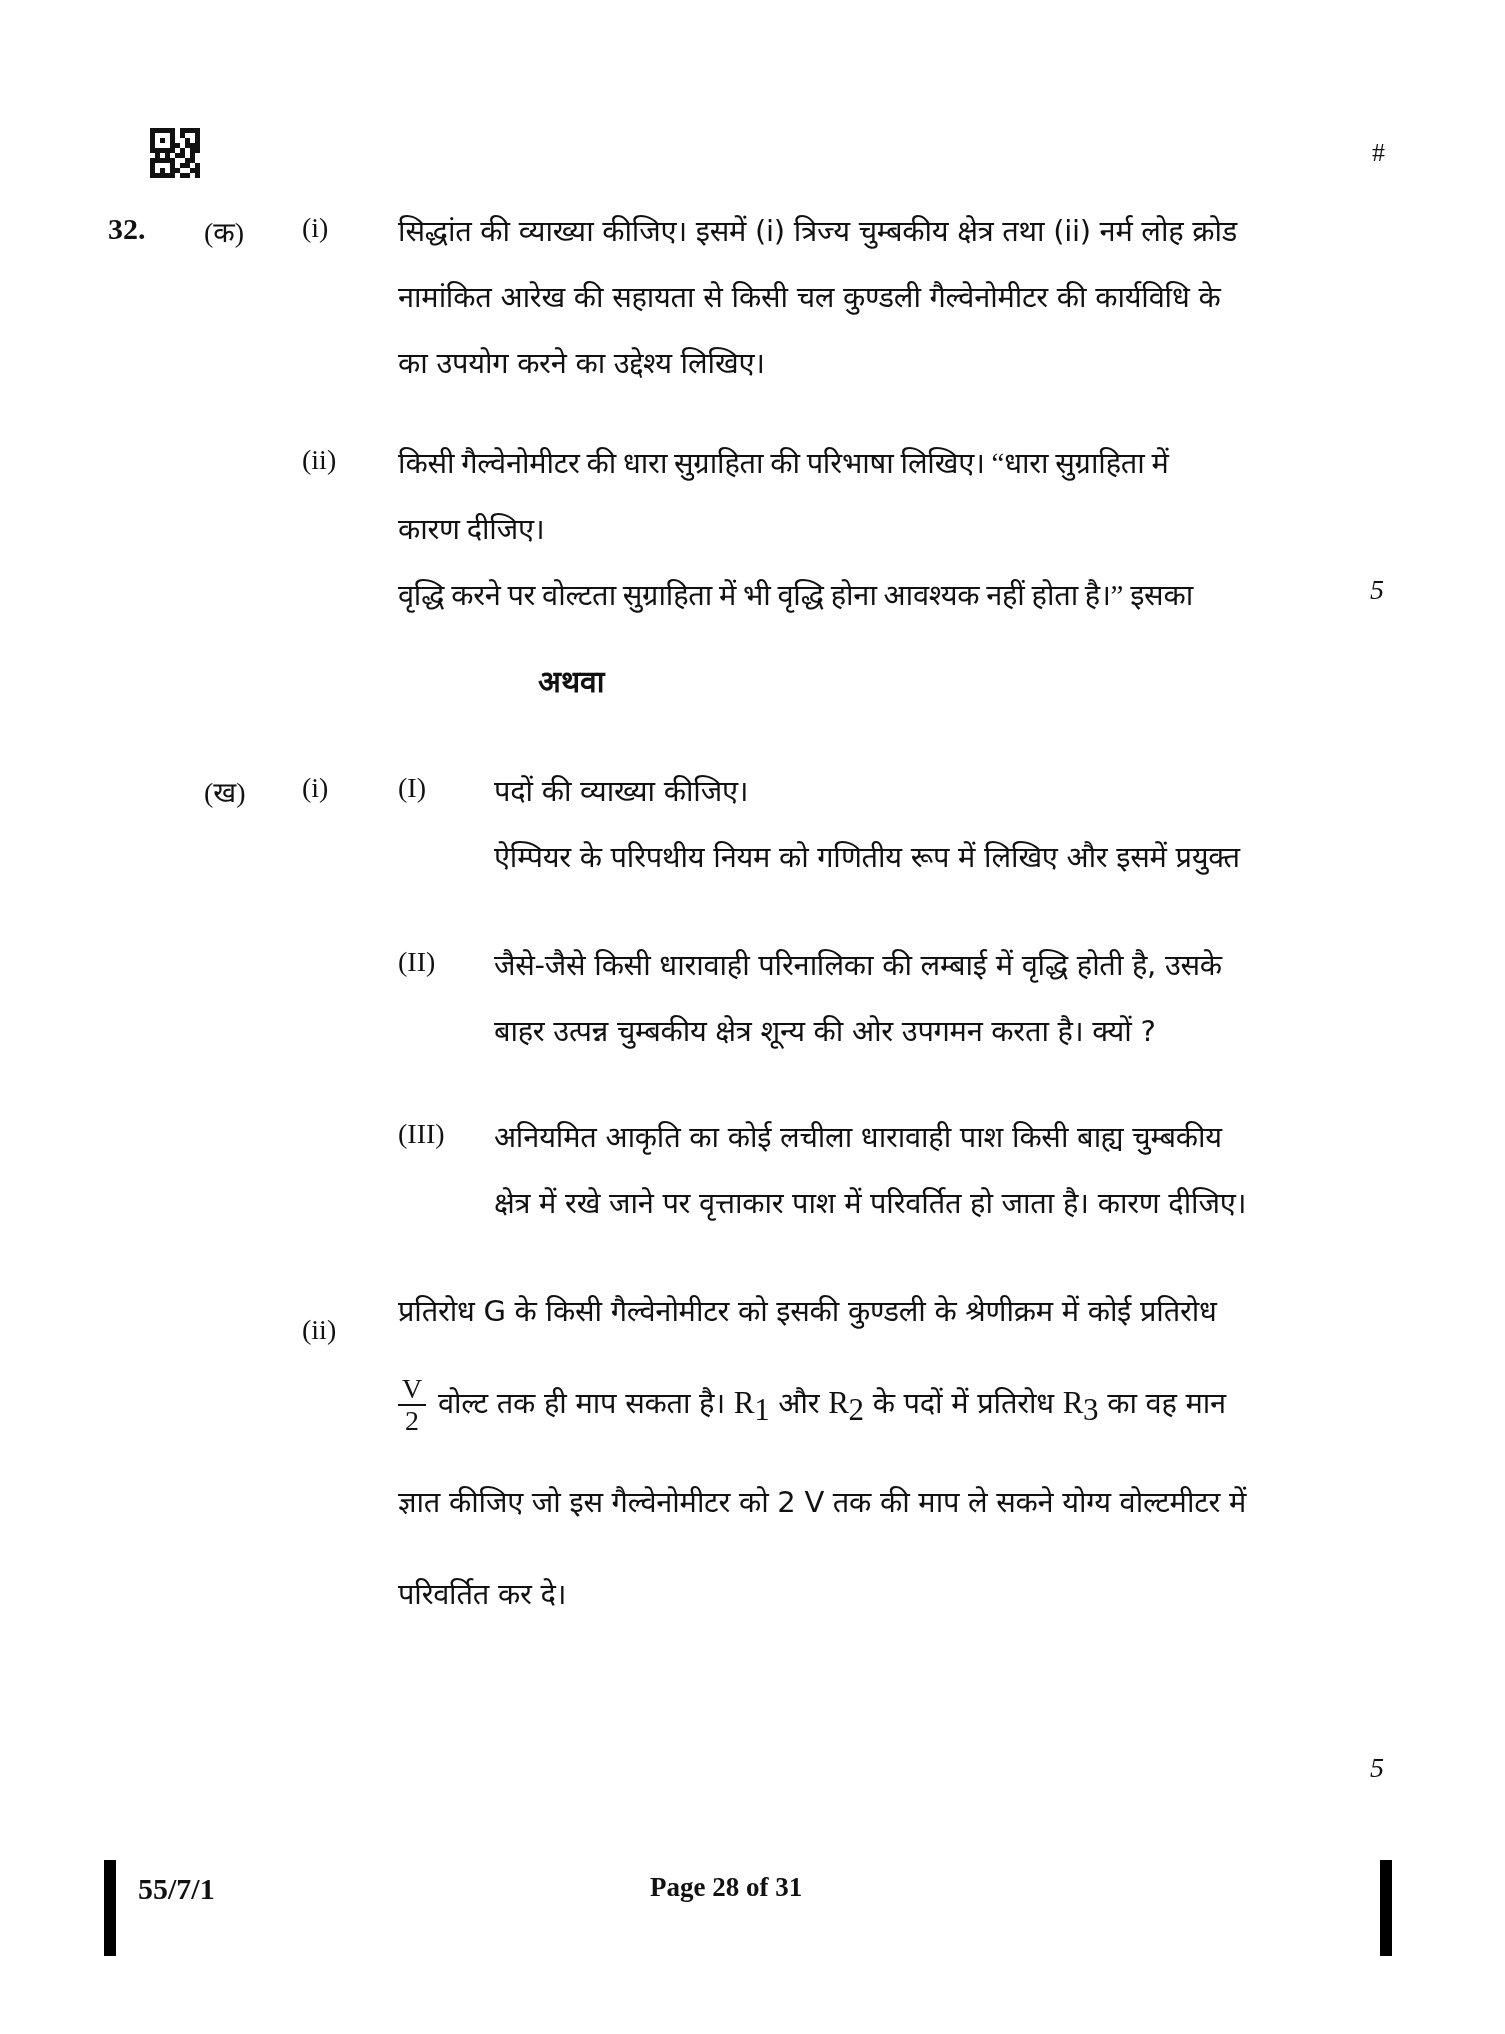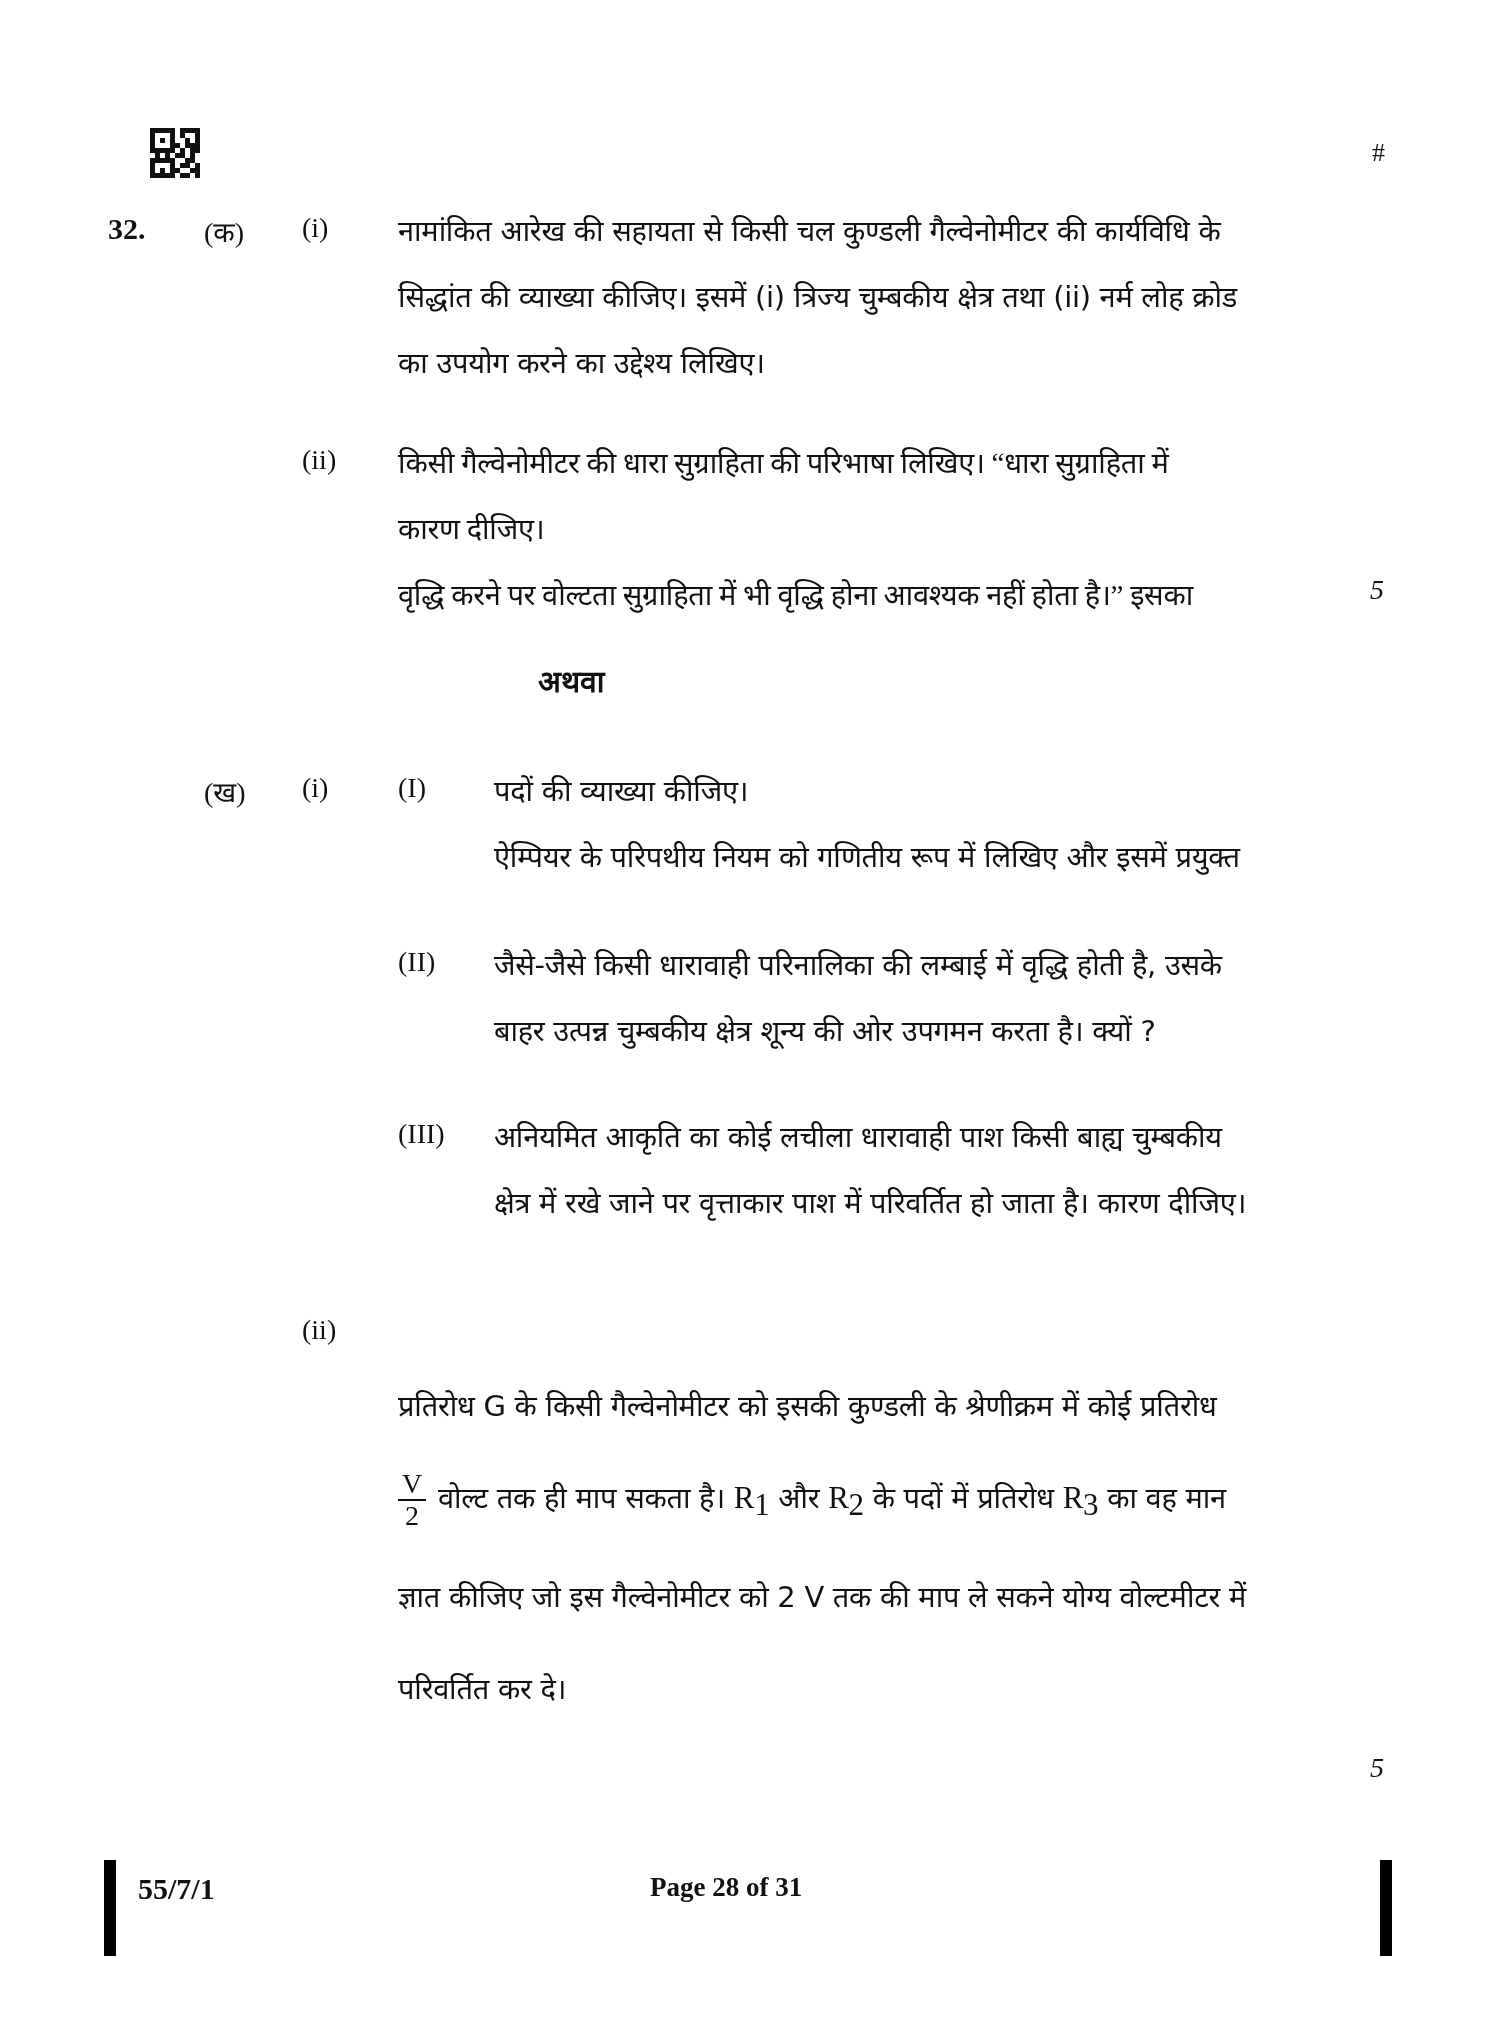--- a/index.html
+++ b/index.html
@@ -137,22 +137,22 @@
     <span style="background: rgb(17, 17, 17);"></span>
   </div>
 
 <div class="abs hash">#</div>
 
 <div class="abs qnum">32.</div>
 
 <div class="abs label" style="left:204px; top:212px;">(क)</div>
 <div class="abs label" style="left:302px; top:212px;">(i)</div>
 <div class="abs text" style="left:398px; top:198px; width:920px;">
+  <div>सिद्धांत की व्याख्या कीजिए। इसमें (i) त्रिज्य चुम्बकीय क्षेत्र तथा (ii) नर्म लोह क्रोड</div>
   <div>नामांकित आरेख की सहायता से किसी चल कुण्डली गैल्वेनोमीटर की कार्यविधि के</div>
-  <div>सिद्धांत की व्याख्या कीजिए। इसमें (i) त्रिज्य चुम्बकीय क्षेत्र तथा (ii) नर्म लोह क्रोड</div>
   <div>का उपयोग करने का उद्देश्य लिखिए।</div>
 </div>
 
 <div class="abs label" style="left:302px; top:444px;">(ii)</div>
 <div class="abs text" style="left:398px; top:430px; width:920px;font-family:Liberation Serif, serif;">
   <div>किसी गैल्वेनोमीटर की धारा सुग्राहिता की परिभाषा लिखिए। “धारा सुग्राहिता में</div>
   <div>कारण दीजिए।</div>
   <div>वृद्धि  करने पर वोल्टता सुग्राहिता में भी वृद्धि होना आवश्यक नहीं होता है।” इसका</div>
 </div>
 <div class="abs marks" style="left:1370px; top:574px;">5</div>
@@ -174,21 +174,21 @@
   <div>बाहर उत्पन्न चुम्बकीय क्षेत्र शून्य की ओर उपगमन करता है। क्यों ?</div>
 </div>
 
 <div class="abs label" style="left:398px; top:1118px;">(III)</div>
 <div class="abs text" style="left:494px; top:1104px; width:824px;">
   <div>अनियमित आकृति का कोई लचीला धारावाही पाश किसी बाह्य चुम्बकीय</div>
   <div>क्षेत्र में रखे जाने पर वृत्ताकार पाश में परिवर्तित हो जाता है। कारण दीजिए।</div>
 </div>
 
 <div class="abs label" style="left:302px; top:1314px;">(ii)</div>
-<div class="abs text" style="left:398px; top:1360px; width:920px; line-height:92px;">
+<div class="abs text" style="left:398px; top:1265px; width:920px; line-height:92px;">
   <div>प्रतिरोध G के किसी गैल्वेनोमीटर को इसकी कुण्डली के श्रेणीक्रम में कोई प्रतिरोध</div>
   <div>
     <span class="frac">
         <span class="num">V</span>
         <span>2</span>
       </span><span>वोल्ट तक ही माप सकता है।  </span><span class="math">R</span><sub class="math">1</sub><span> और </span><span class="math">R</span><sub class="math">2</sub><span> के पदों में प्रतिरोध </span><span class="math">R</span><sub class="math">3</sub><span> का वह मान</span>
   </div>
   <div>ज्ञात कीजिए जो इस गैल्वेनोमीटर को 2 V तक की माप ले सकने योग्य वोल्टमीटर में</div>
   <div>परिवर्तित कर दे।</div>
 </div>

